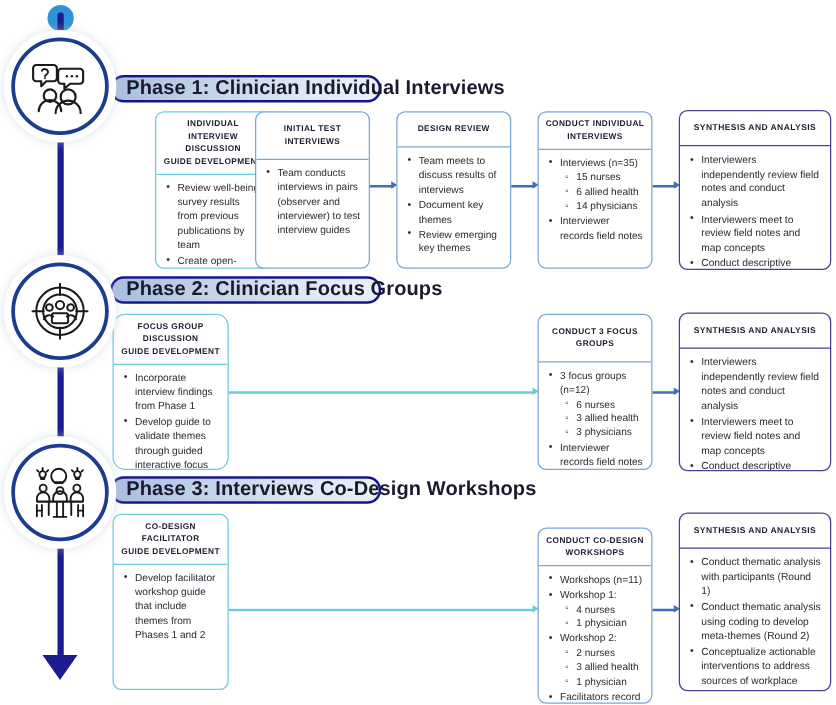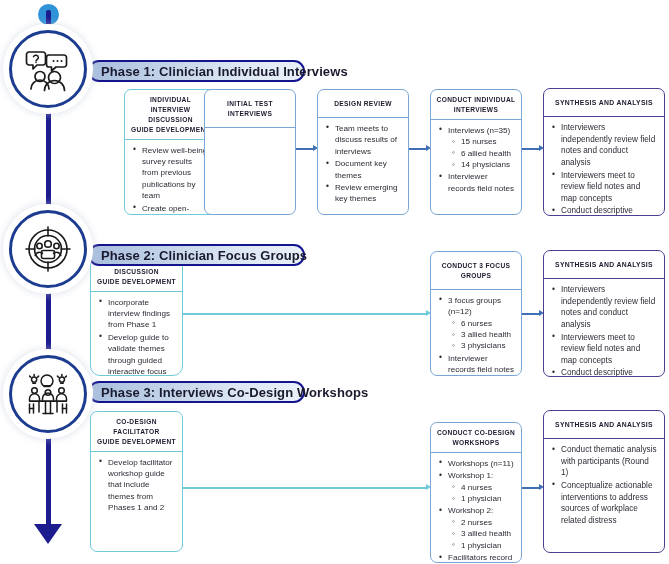--- a/index.html
+++ b/index.html
@@ -39,21 +39,21 @@
   .phase-node svg{display:block;}
 
   
   .phase-banner{
     position:absolute;height:22px;border:2.5px solid #14148c;border-radius:12px;
     background:linear-gradient(to right,#a8bede 0%, #c3d3e8 35%, #dde7f3 70%, #eaf0f8 100%);
     display:flex;align-items:center;box-sizing:border-box;
     padding-left:11px;z-index:4;
   }
   .phase-banner span{
-    font-size:13px;font-weight:bold;color:#1a1a2e;letter-spacing:.1px;
+    font-size:16px;font-weight:bold;color:#1a1a2e;letter-spacing:.1px;
     white-space:nowrap;
   }
 
   
   .pbox{
     position:absolute;box-sizing:border-box;border-radius:7px;
     background:#ffffff;border:1.3px solid #6fcbdc;
     z-index:3;overflow:hidden;
   }
   .pbox.blue{border-color:#7aa6d6;}
@@ -137,20 +137,25 @@
       </ul>
     </div>
   </div>
 
   <div class="conn" style="left:183px;top:148px;width:19px;"></div>
   <div class="conn-head" style="left:200px;top:144.5px;"></div>
 
   <div class="pbox blue" style="left:204px;top:89px;width:92px;height:126px;">
     <div class="pbox-hd" style="padding-top:9px;padding-bottom:8px;">
       <div>INITIAL TEST INTERVIEWS</div>
+    </div>
+    <div class="pbox-body">
+      <ul class="lvl1">
+        <li>Team conducts interviews in pairs (observer and interviewer) to test interview guides</li>
+      </ul>
     </div>
   </div>
 
   <div class="conn blue" style="left:296px;top:148px;width:19px;"></div>
   <div class="conn-head blue" style="left:313px;top:144.5px;"></div>
 
   <div class="pbox blue" style="left:317px;top:89px;width:92px;height:126px;">
     <div class="pbox-hd" style="padding-top:9px;padding-bottom:8px;">
       <div>DESIGN REVIEW</div>
     </div>
@@ -215,21 +220,21 @@
         <circle cx="26" cy="21" r="3.3"></circle>
         <circle cx="17.5" cy="23" r="2.7"></circle>
         <circle cx="34.5" cy="23" r="2.7"></circle>
         <path d="M13.2 32.5 a4.6 4.6 0 0 1 4.3 -3.3 a4.6 4.6 0 0 1 3 1.1"></path>
         <path d="M38.8 32.5 a4.6 4.6 0 0 0 -4.3 -3.3 a4.6 4.6 0 0 0 -3 1.1"></path>
         <rect x="19.5" y="27.5" width="13" height="8" rx="1.6"></rect>
       </g>
     </svg>
   </div>
 
-  <div class="phase-banner" style="left:88px;top:221px;width:217px;margin-top:23px;">
+  <div class="phase-banner" style="left:88px;top:221px;width:217px;">
     <span>Phase 2: Clinician Focus Groups</span>
   </div>
 
   <div class="pbox" style="left:90px;top:251px;width:93px;height:125px;border-radius:10px;">
     <div class="pbox-hd">
       <div>FOCUS GROUP DISCUSSION</div>
       <div>GUIDE DEVELOPMENT</div>
     </div>
     <div class="pbox-body">
       <ul class="lvl1">
@@ -365,18 +370,19 @@
   <div class="conn blue" style="left:522px;top:487px;width:19px;"></div>
   <div class="conn-head blue" style="left:539px;top:483.5px;"></div>
 
   <div class="pbox purple" style="left:543px;top:410px;width:122px;height:143px;">
     <div class="pbox-hd" style="padding-top:9px;padding-bottom:8px;">
       <div>SYNTHESIS AND ANALYSIS</div>
     </div>
     <div class="pbox-body">
       <ul class="lvl1">
         <li>Conduct thematic analysis with participants (Round 1)</li>
+        <li>Conduct thematic analysis using coding to develop meta-themes (Round 2)</li>
         <li>Conceptualize actionable interventions to address sources of workplace related distress</li>
       </ul>
     </div>
   </div>
 
 </div>
 
 </body></html>

